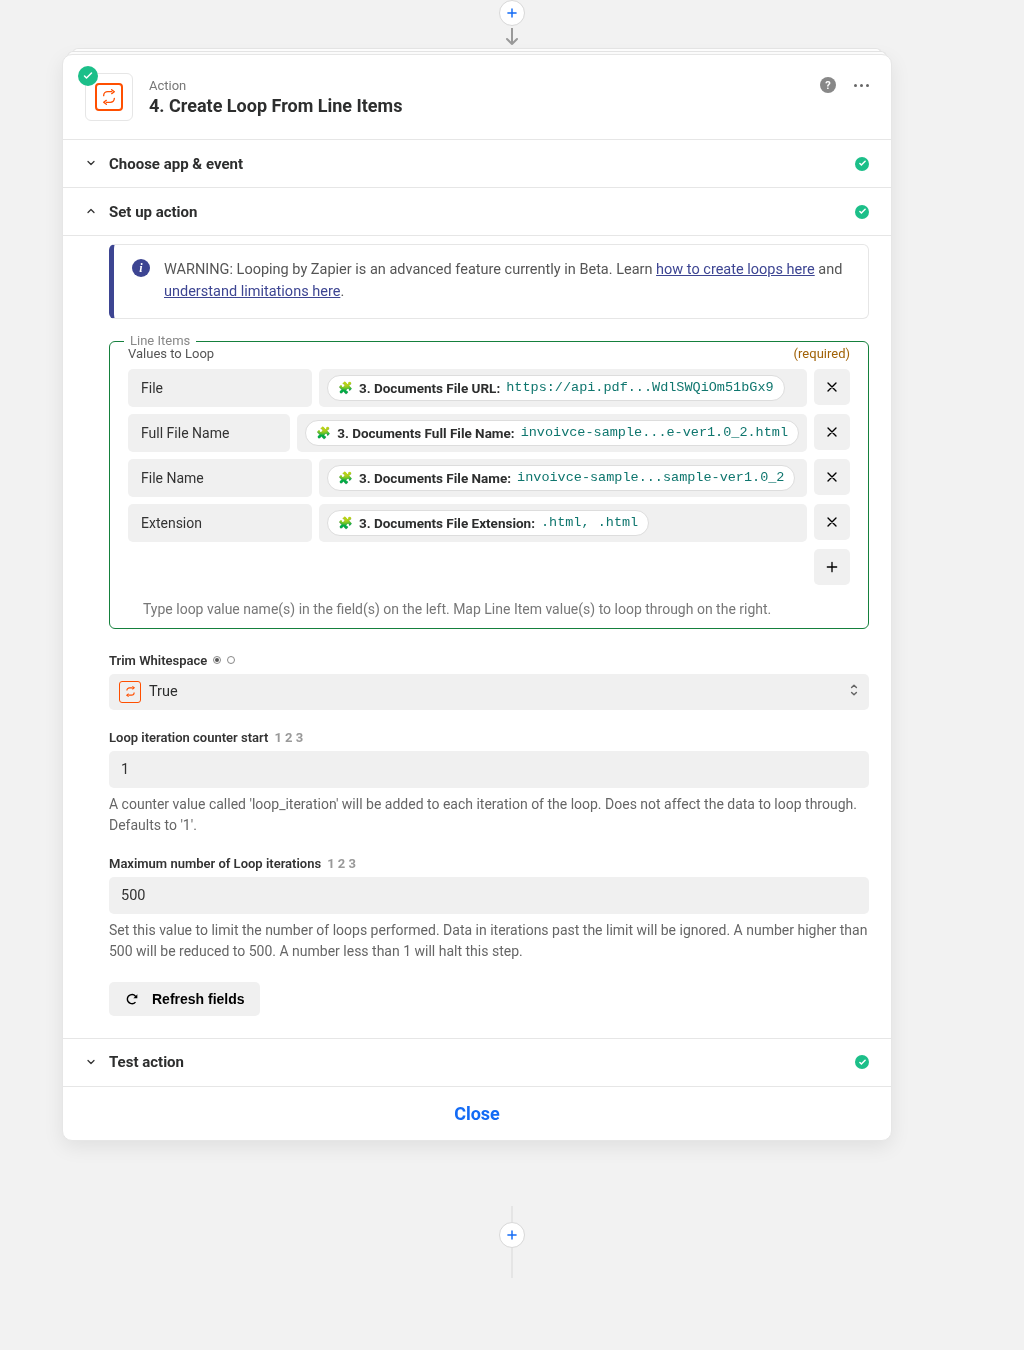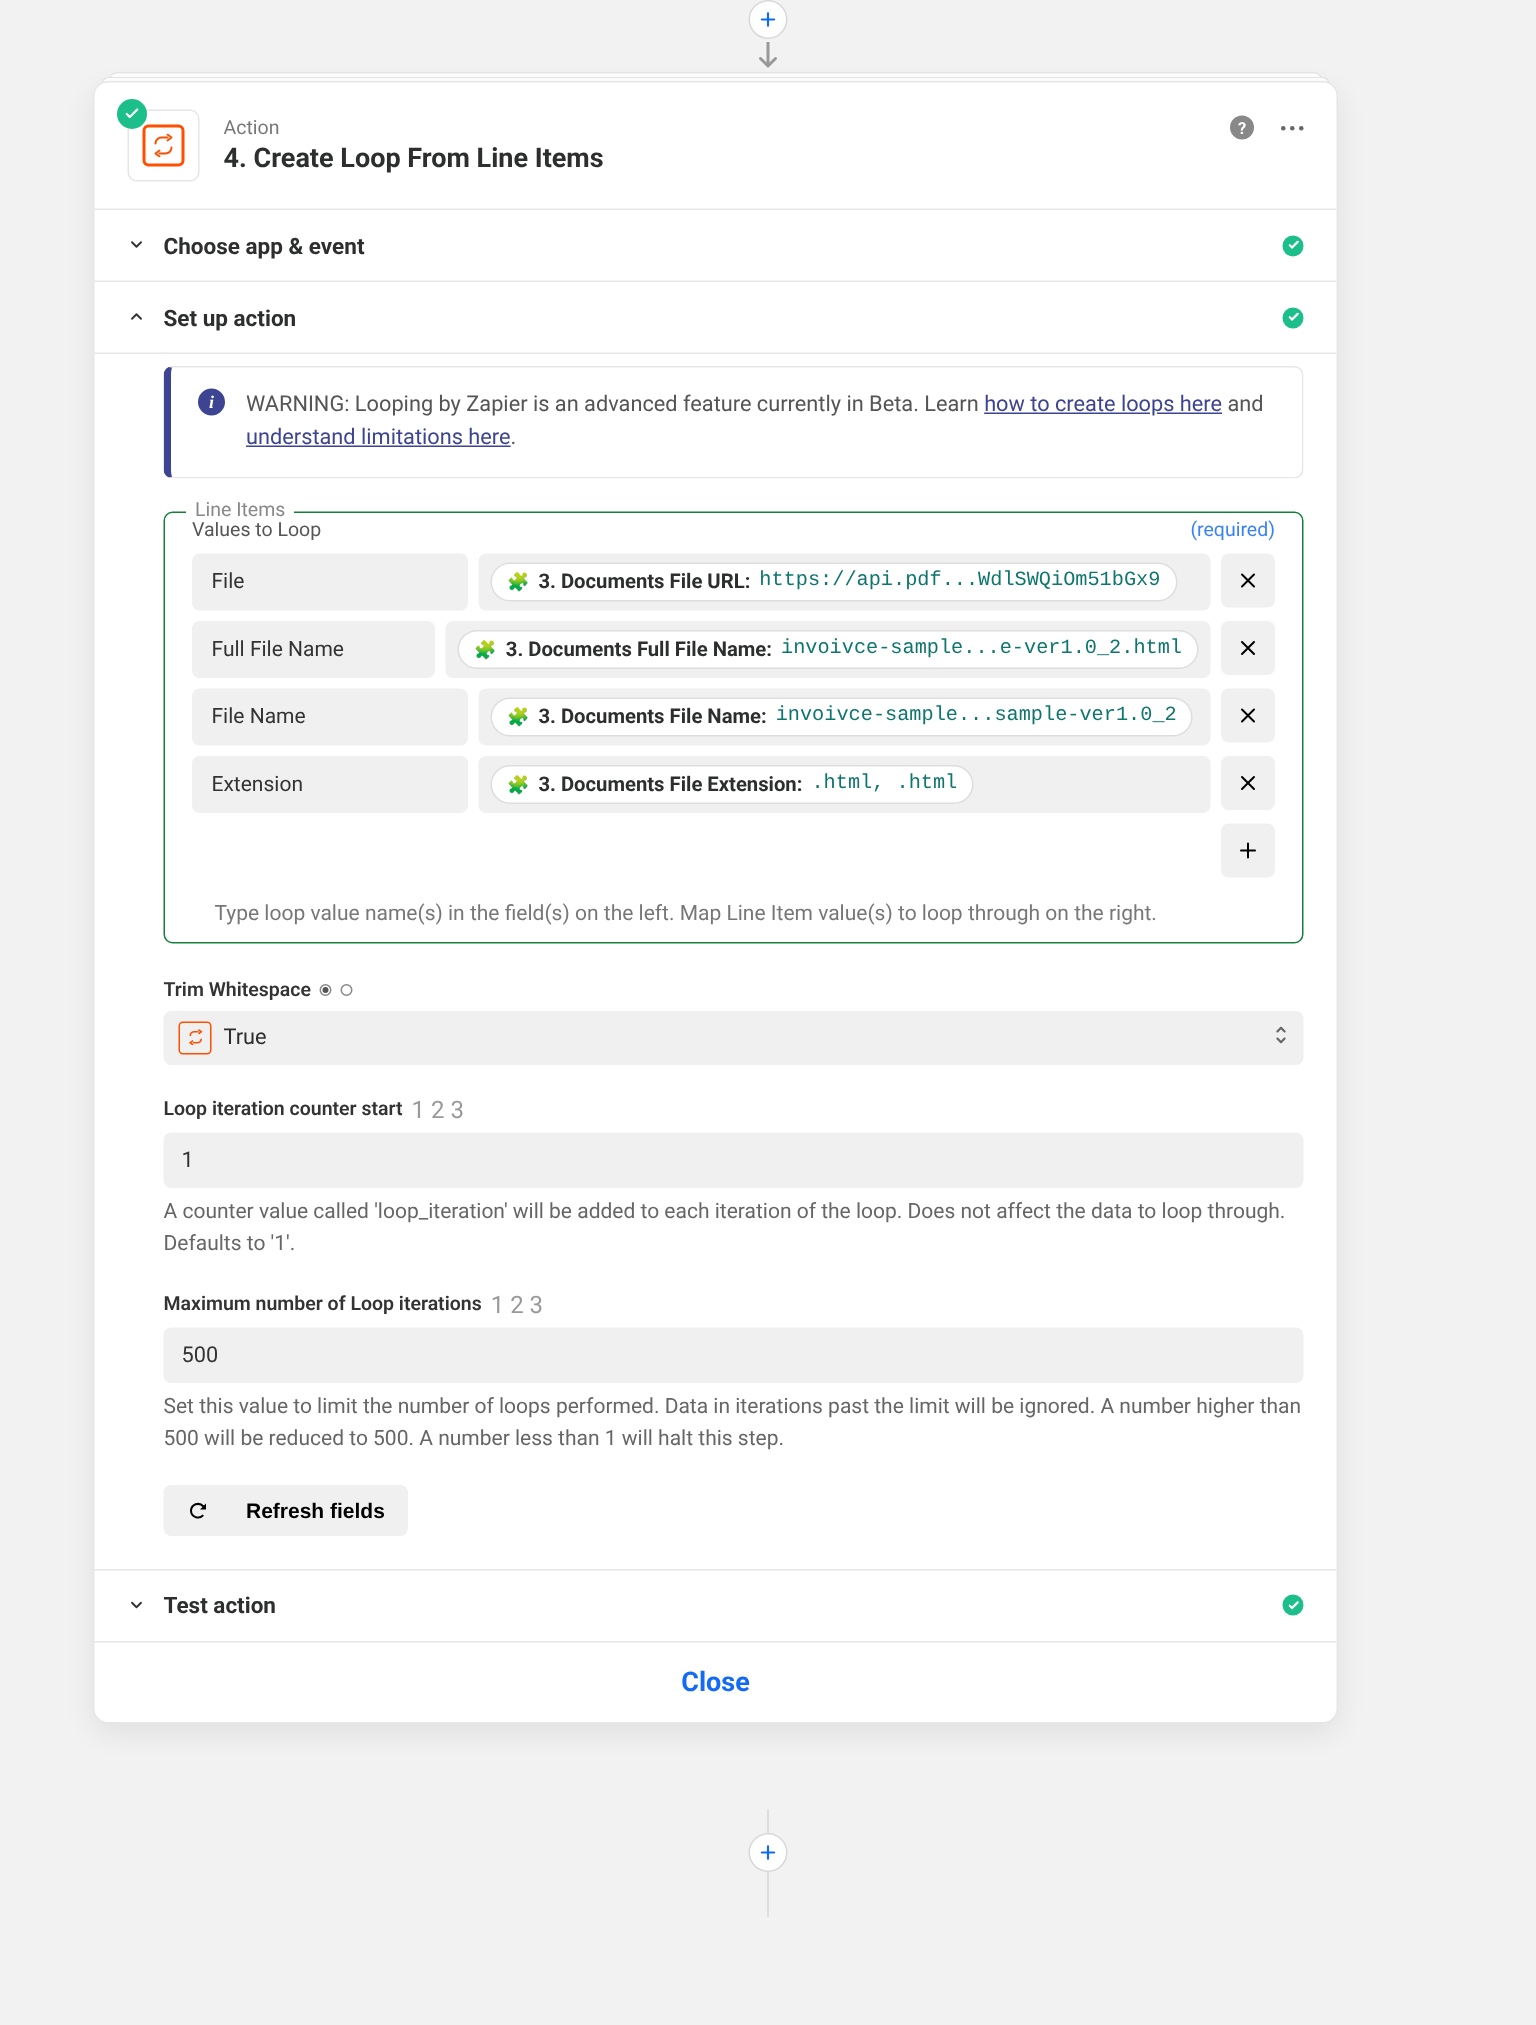--- a/index.html
+++ b/index.html
@@ -32,49 +32,49 @@
   .section-body { padding: 0 22px 22px 46px; border-top: 1px solid #e6e6e6; }
   
   .info-box { border: 1px solid #e6e6e6; border-left: 5px solid #3d4592; border-radius: 6px; padding: 14px 18px; display: flex; gap: 14px; margin: 8px 0 22px; }
   .info-icon { width: 18px; height: 18px; border-radius: 50%; background: #3d4592; color: #fff; font-size: 12px; font-style: italic; font-weight: 700; display: flex; align-items: center; justify-content: center; flex-shrink: 0; font-family: Georgia, serif; }
   .info-box p { font-size: 14.5px; color: #555; line-height: 1.55; }
   .info-box a { color: #3d4592; text-decoration: underline; }
   
   .fieldset { border: 1px solid #15803d; border-radius: 6px; padding: 4px 18px; position: relative; margin-bottom: 24px; }
   .fieldset-legend { position: absolute; top: -9px; left: 14px; background: #fff; padding: 0 6px; font-size: 13px; color: #888; }
   .values-header { display: flex; justify-content: space-between; font-size: 13px; color: #555; margin-bottom: 8px; }
-  .values-header .req { color: #3b82f6; margin-left: 16px; }
+  .values-header .req { color: #a16207; margin-left: 16px; }
   
   .value-row { display: flex; gap: 7px; margin-bottom: 7px; }
   .value-key { width: 184px; background: #f0f0f0; border-radius: 5px; padding: 10px 13px; font-size: 14px; color: #333; display:flex; align-items:center; }
   .value-map { flex: 1; background: #f0f0f0; border-radius: 5px; padding: 6px 8px; display: flex; align-items: center; }
   .pill { background: #fff; border: 1px solid #ddd; border-radius: 14px; padding: 4px 10px; font-size: 13.5px; display: flex; align-items: center; gap: 6px; max-width: 100%; }
   .pill .pi { font-size:12px;}
   .pill .lbl { font-weight: 700; white-space: nowrap; overflow: hidden; text-overflow: ellipsis; }
   .pill .val { color: #0f766e; white-space: nowrap; overflow: hidden; text-overflow: ellipsis; font-family: Liberation Mono, monospace; }
   .row-btn { width: 36px; height: 36px; background: #f0f0f0; border-radius: 5px; display: flex; align-items: center; justify-content: center; cursor: pointer; flex-shrink:0; }
   .row-btn svg { width: 16px; height: 16px; }
   .add-row { display: flex; justify-content: flex-end; margin-top: 2px; }
   .hint { font-size: 14px; color: #777; margin: 14px 15px 4px; line-height: 1.5; }
   
   .field-group { margin-bottom: 20px; }
   .field-label { font-size: 13px; color: #333; font-weight: 600; display: flex; align-items: center; gap: 6px; margin-bottom: 6px; }
-  .field-label .hint-sm { font-weight: 400; color: #999; font-size: 16px; }
+  .field-label .hint-sm { font-weight: 700; color: #999; font-size: 13px; }
   .radio-dot { width:8px; height:8px; border:1px solid #888; border-radius:50%; display:inline-block;}
   .radio-dot.on::after{content:"";display:block;width:4px;height:4px;background:#555;border-radius:50%;margin:1px;}
   
   .select-box { background: #f0f0f0; border-radius: 5px; padding: 7px 10px; display: flex; align-items: center; justify-content: space-between; text-align: right; }
   .select-box .left { display: flex; align-items: center; gap: 8px; font-size: 14.5px; }
   .mini-icon { width: 22px; height: 22px; border: 1.5px solid #ff4f00; border-radius: 3px; display: flex; align-items: center; justify-content: center; }
   .caret-stack svg { width: 10px; height: 16px; }
   
   .text-input { background: #f0f0f0; border-radius: 5px; padding: 10px 12px; font-size: 14.5px; color: #333; }
   .field-desc { font-size: 14px; color: #666; line-height: 1.5; margin-top: 6px; }
   
-  .refresh-btn { background: #f0f0f0; border: none; border-radius: 5px; padding: 9px 15px; font-size: 14px; font-weight: 700; display: inline-flex; align-items: center; gap: 24px; cursor: pointer; }
+  .refresh-btn { background: #f0f0f0; border: none; border-radius: 5px; padding: 9px 15px; font-size: 14px; font-weight: 700; display: inline-flex; align-items: center; gap: 12px; cursor: pointer; }
   .refresh-btn svg { width: 16px; height: 16px; }
   
   .close-row { border-top: 1px solid #e6e6e6; text-align: center; padding: 16px; }
   .close-link { color: #136bf5; font-size: 18px; font-weight: 700; cursor: pointer; }
 </style>
 </head>
 <body>
 
 <div class="add-btn" style="top:0;">
   <svg viewBox="0 0 24 24">

